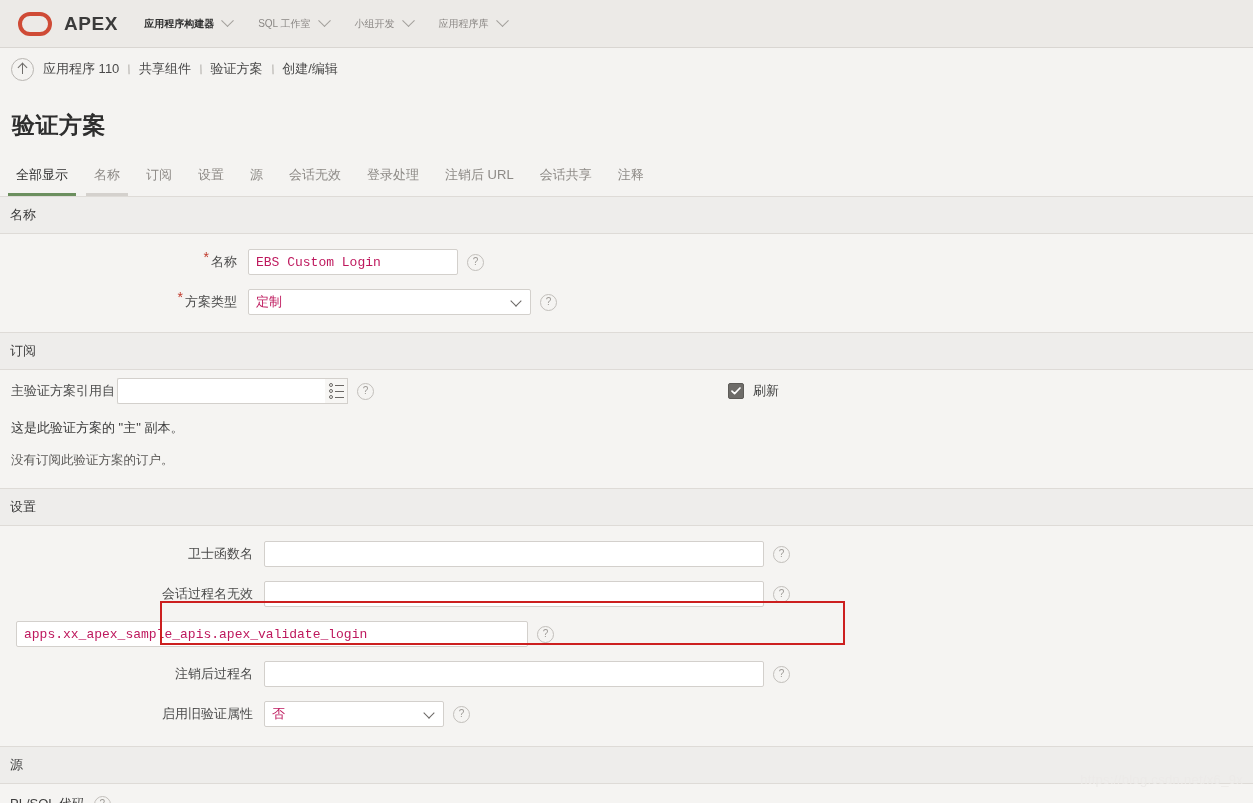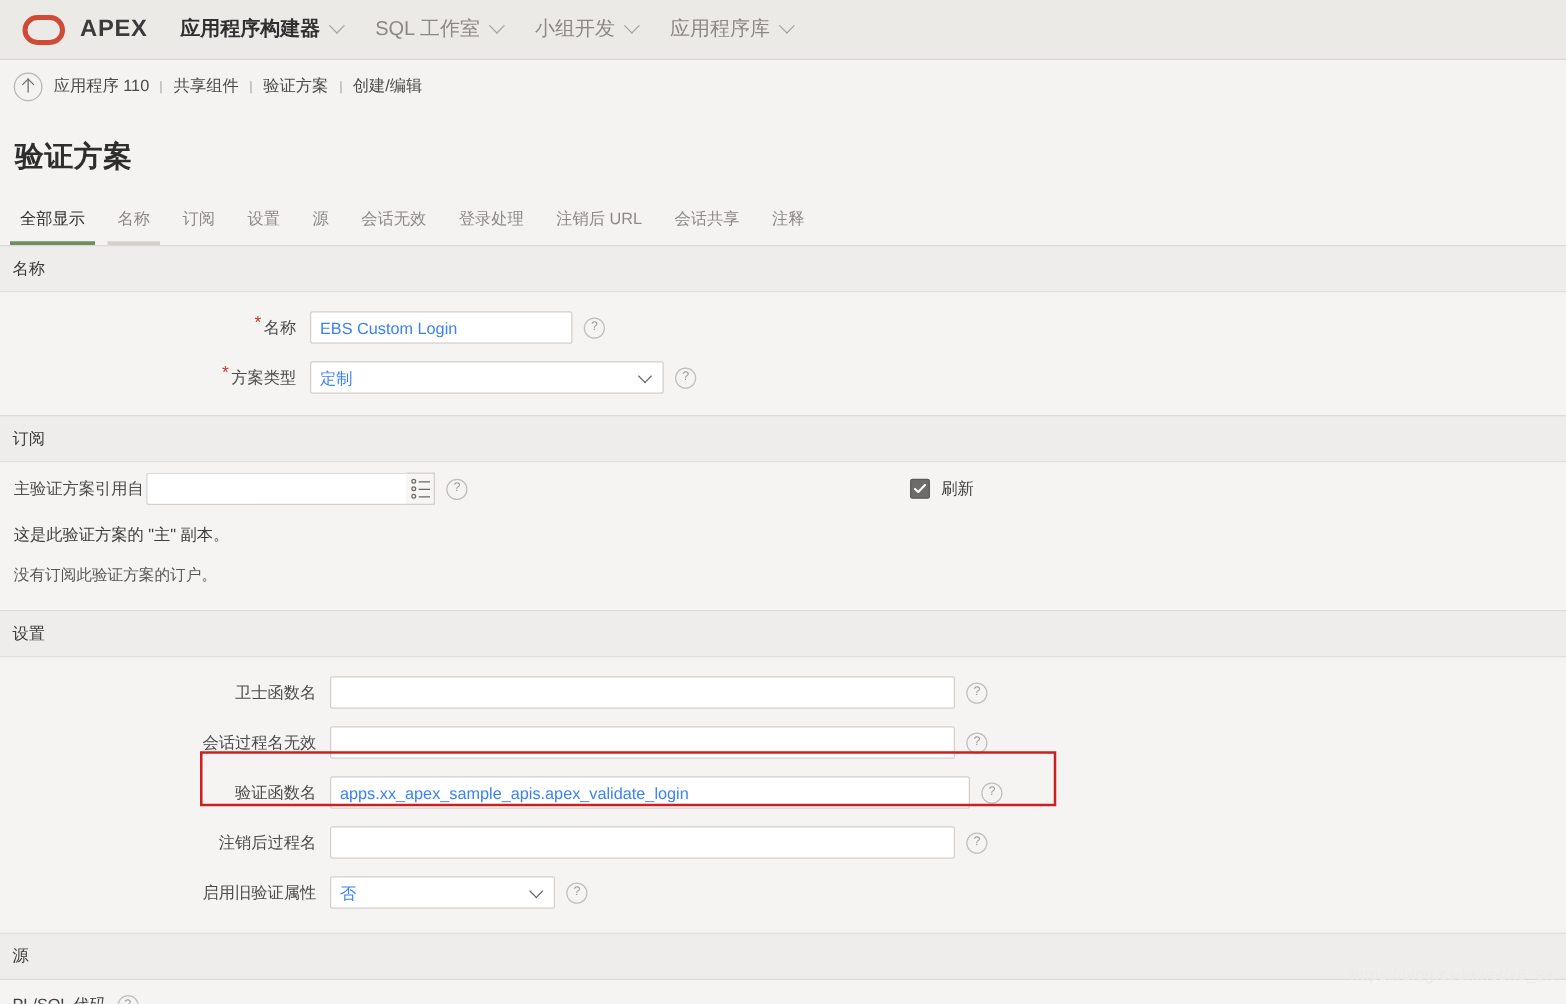--- a/index.html
+++ b/index.html
@@ -40,21 +40,21 @@
     font-weight: bold;
     letter-spacing: 0.6px;
     color: #3b3b3b;
     margin-left: 12px;
     margin-right: 26px;
   }
   .nav-item {
     display: flex;
     align-items: center;
     margin-right: 26px;
-    font-size: 16px;
+    font-size: 10px;
     color: #8b8885;
     cursor: pointer;
     white-space: nowrap;
   }
   .nav-item.active {
     color: #2f2f2f;
     font-weight: bold;
   }
   .chev {
     display: inline-block;
@@ -186,23 +186,23 @@
     position: relative;
   }
   .req {
     color: #c0392b;
     font-size: 14px;
     position: relative;
     top: -4px;
     margin-right: 2px;
   }
   input.txt, select.sel {
-    font-family: Liberation Sans, sans-serif;
-    font-size: 13px;
-    color: #3b82f6;
+    font-family: Liberation Mono, monospace;
+    font-size: 13px;
+    color: #be185d;
     background: #ffffff;
     border: 1px solid #d3d0cc;
     border-radius: 2px;
     height: 26px;
     box-sizing: border-box;
     padding: 0 7px;
     outline: none;
   }
   select.sel {
     -webkit-appearance: none;
@@ -470,21 +470,20 @@
     <span class="help">?</span>
   </div>
 
   <div class="frow">
     <div class="flabel">会话过程名无效</div>
     <input class="txt" style="width: 500px;" value="">
     <span class="help">?</span>
   </div>
 
   <div class="frow">
-    <div class="flabel">验证函数名</div>
     <input class="txt" style="width: 512px;" value="apps.xx_apex_sample_apis.apex_validate_login">
     <span class="help">?</span>
   </div>
 
   <div class="frow">
     <div class="flabel">注销后过程名</div>
     <input class="txt" style="width: 500px;" value="">
     <span class="help">?</span>
   </div>
 

